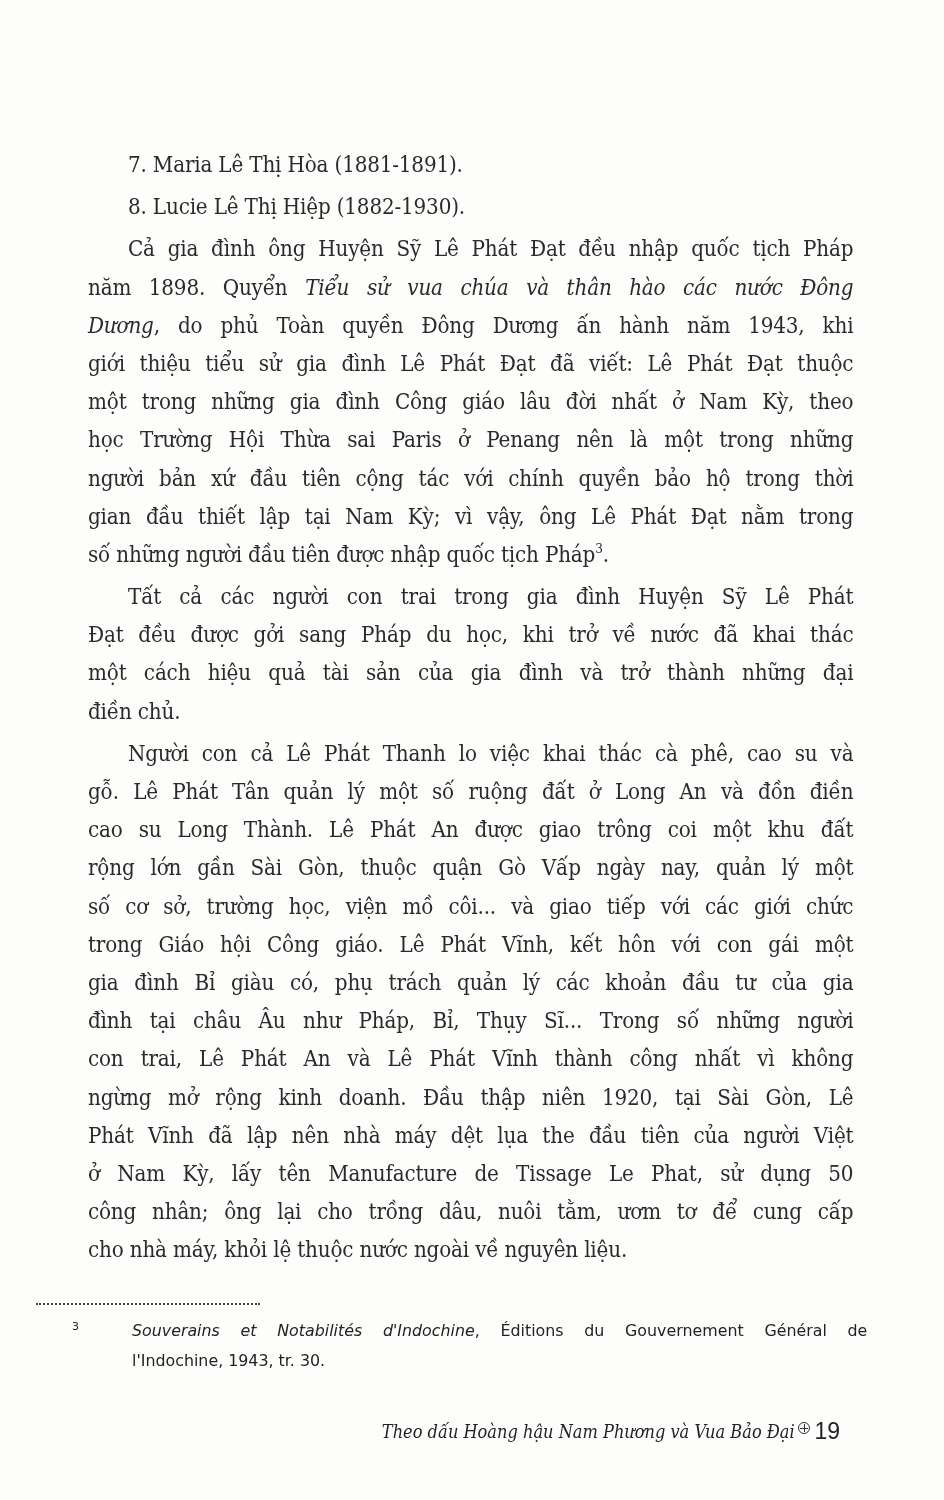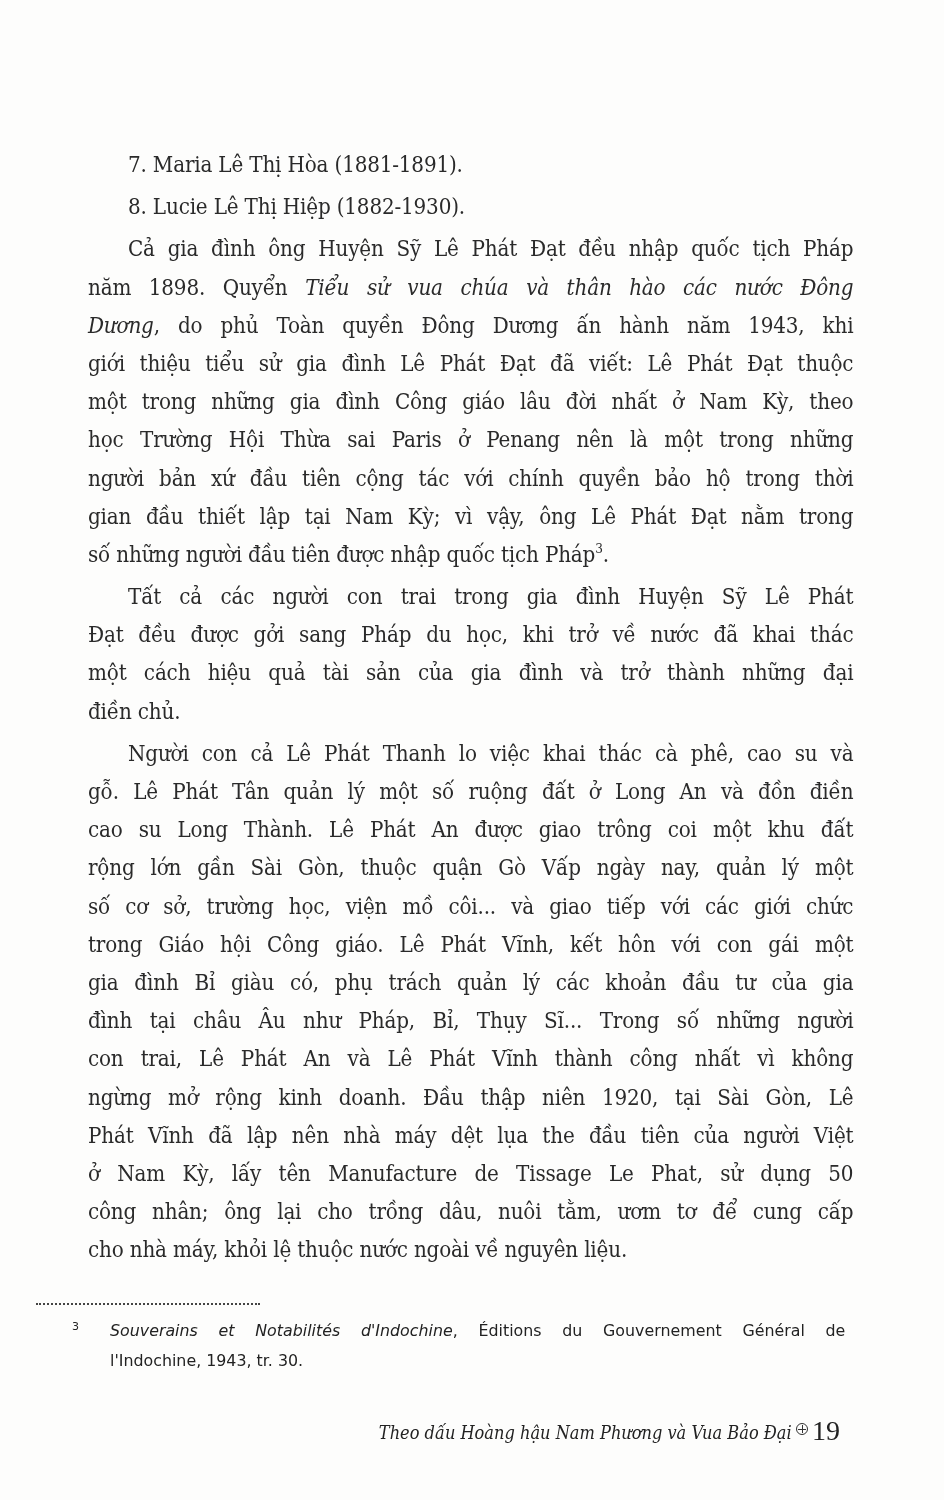--- a/index.html
+++ b/index.html
@@ -77,21 +77,21 @@
     color: #222;
   }
   .fn-num {
     position: absolute;
     left: 0;
     top: 0;
     font-size: 11px;
     line-height: 22px;
   }
   .fn-body {
-    margin-left: 38px;
+    margin-left: 60px;
   }
   .fn-line {
     display: block;
     white-space: nowrap;
     text-align: justify;
     text-align-last: justify;
     transform: scaleX(0.96);
     transform-origin: left top;
     width: 766px;
   }
@@ -124,22 +124,22 @@
     box-sizing: border-box;
   }
   .ornament::before, .ornament::after {
     content: "";
     position: absolute;
     background: #333;
   }
   .ornament::before { left: 4.5px; top: 1px; width: 1.2px; height: 8px; }
   .ornament::after { left: 1px; top: 4.5px; width: 8px; height: 1.2px; }
   .page-number {
-    font-family: Liberation Serif, serif;
-    font-size: 28px;
+    font-family: Liberation Sans, sans-serif;
+    font-size: 23px;
     vertical-align: -1px;
   }
 </style>
 </head>
 <body>
 
 <div class="page">
   <div class="body-text">
 
     <span class="list-item">7. Maria Lê Thị Hòa (1881-1891).</span>

